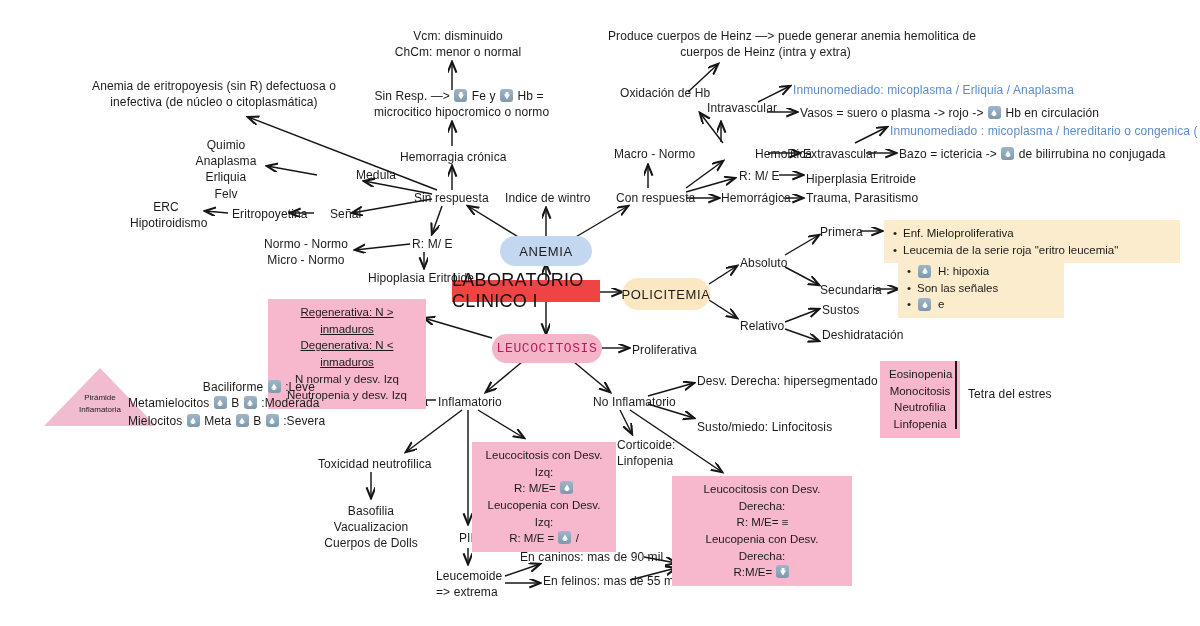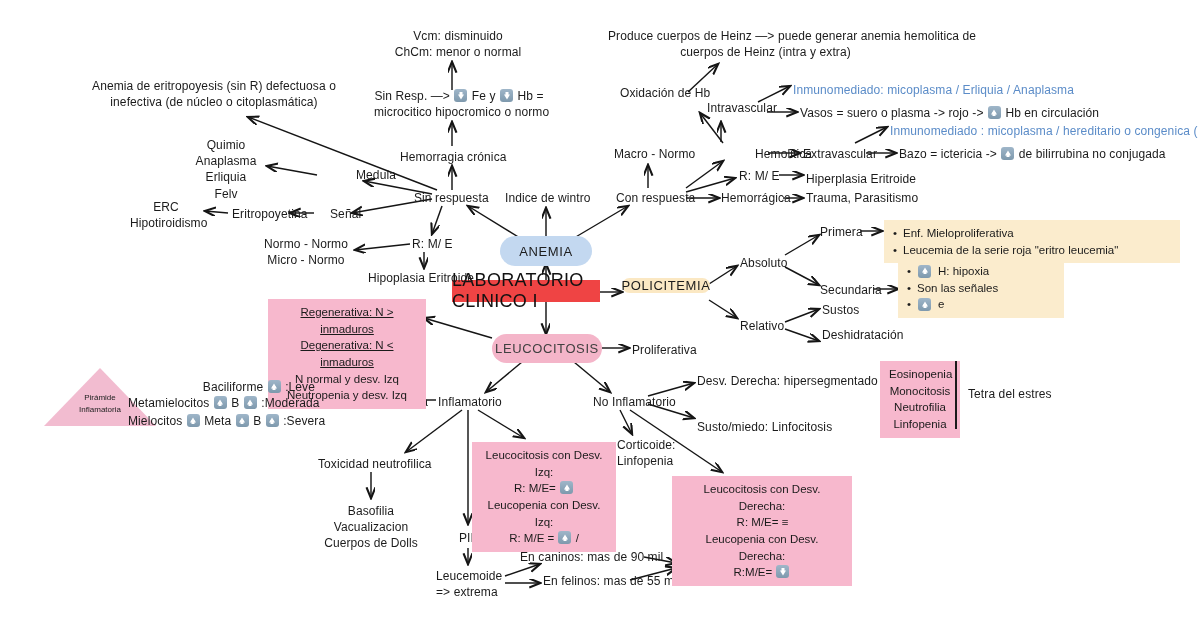--- a/index.html
+++ b/index.html
@@ -31,21 +31,21 @@
     border-radius:16px;
     display:flex;
     align-items:center;
     justify-content:center;
     font-size:13px;
     letter-spacing:.6px;
     text-align:center;
   }
   .pill-anemia{background:#c3d8f0;color:#1c1c1c;}
   .pill-poli{background:#fbe8c3;color:#1c1c1c;}
-  .pill-leuco{background:#f4b5c9;color:#404040;}
+  .pill-leuco{background:#f4b5c9;color:#be185d;font-family:Liberation Mono, monospace;}
   .bar-lab{
     position:absolute;
     background:#ef4444;
     color:#111;
     display:flex;align-items:center;justify-content:center;
     font-size:18px;letter-spacing:.3px;
   }
 
   
   .box{
@@ -257,21 +257,21 @@
   </svg>
 
   <div class="pill pill-anemia" style="left:500px;top:236px;width:92px;height:30px;">
     <span>ANEMIA</span>
   </div>
 
   <div class="bar-lab" style="left:452px;top:280px;width:148px;height:22px;">
     <span>LABORATORIO CLINICO I</span>
   </div>
 
-  <div class="pill pill-poli" style="left:622px;top:278px;width:88px;height:15px;">
+  <div class="pill pill-poli" style="left:622px;top:278px;width:88px;height:32px;">
     <span>POLICITEMIA</span>
   </div>
 
   <div class="pill pill-leuco" style="left:492px;top:334px;width:110px;height:29px;">
     <span>LEUCOCITOSIS</span>
   </div>
 
   <div class="node" style="left:505px;top:190px;">Indice de wintro</div>
 
   <div class="node" style="left:414px;top:190px;">Sin respuesta</div>

